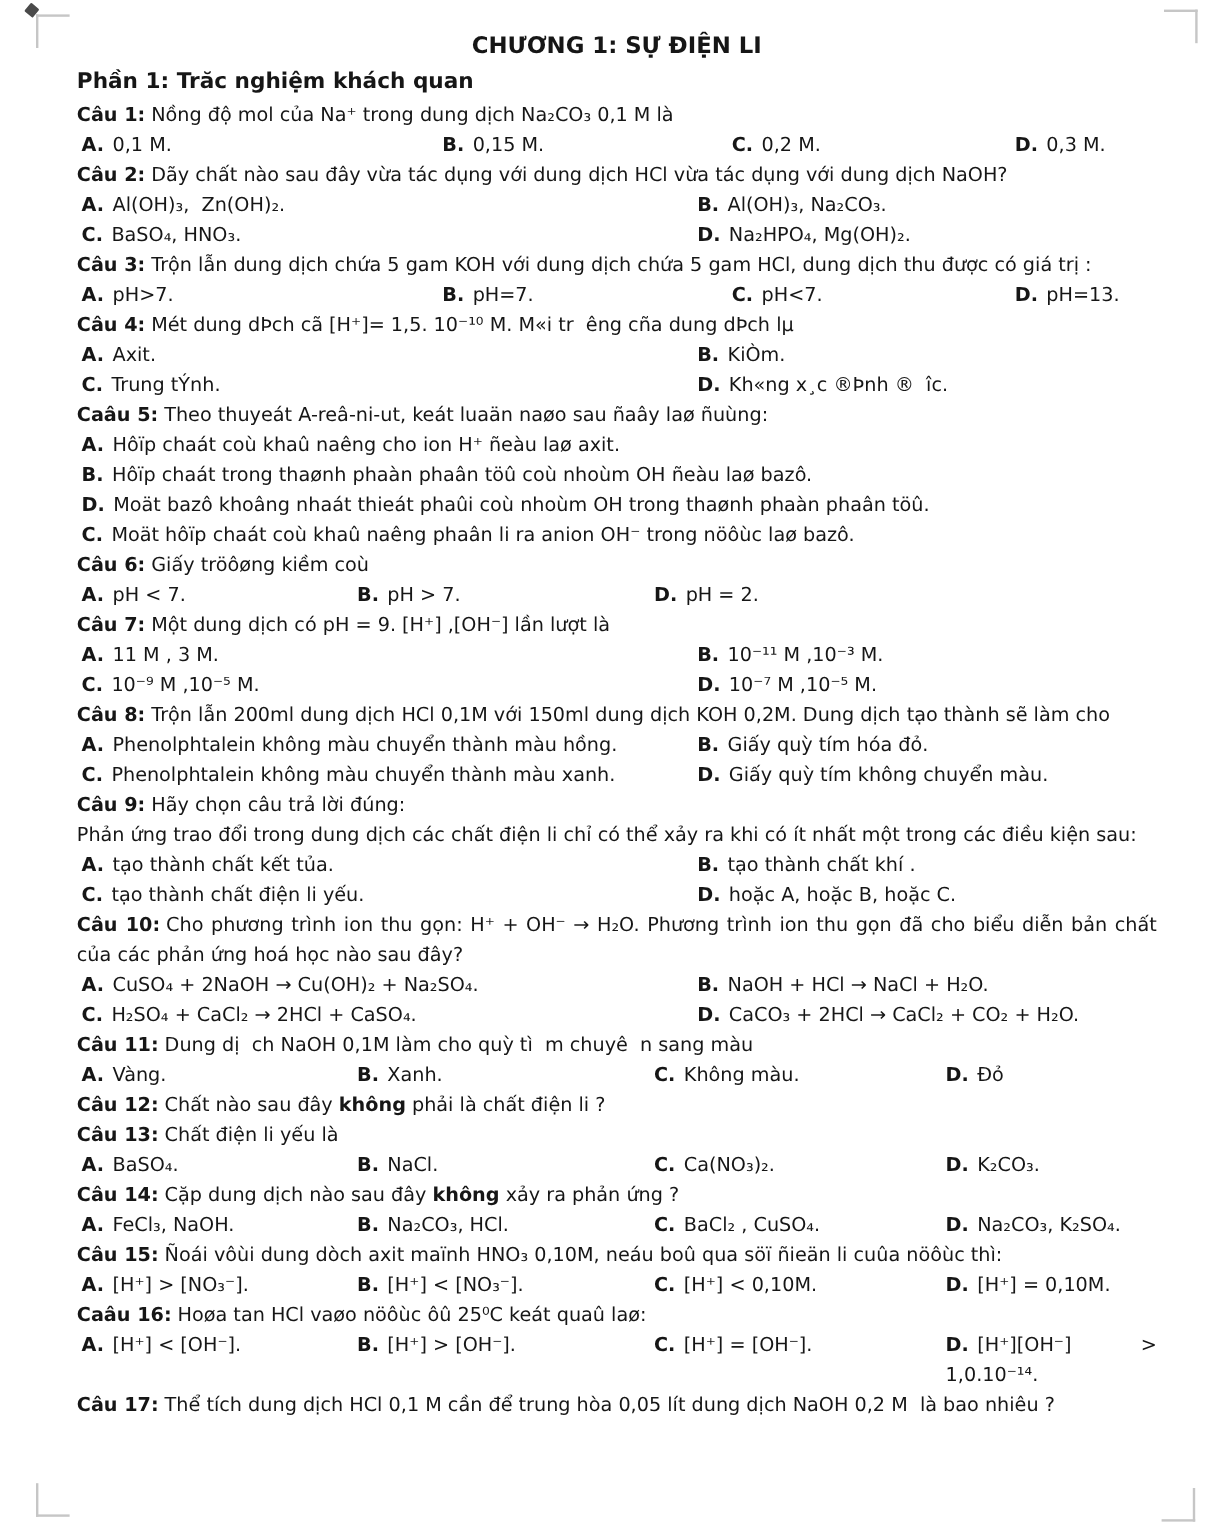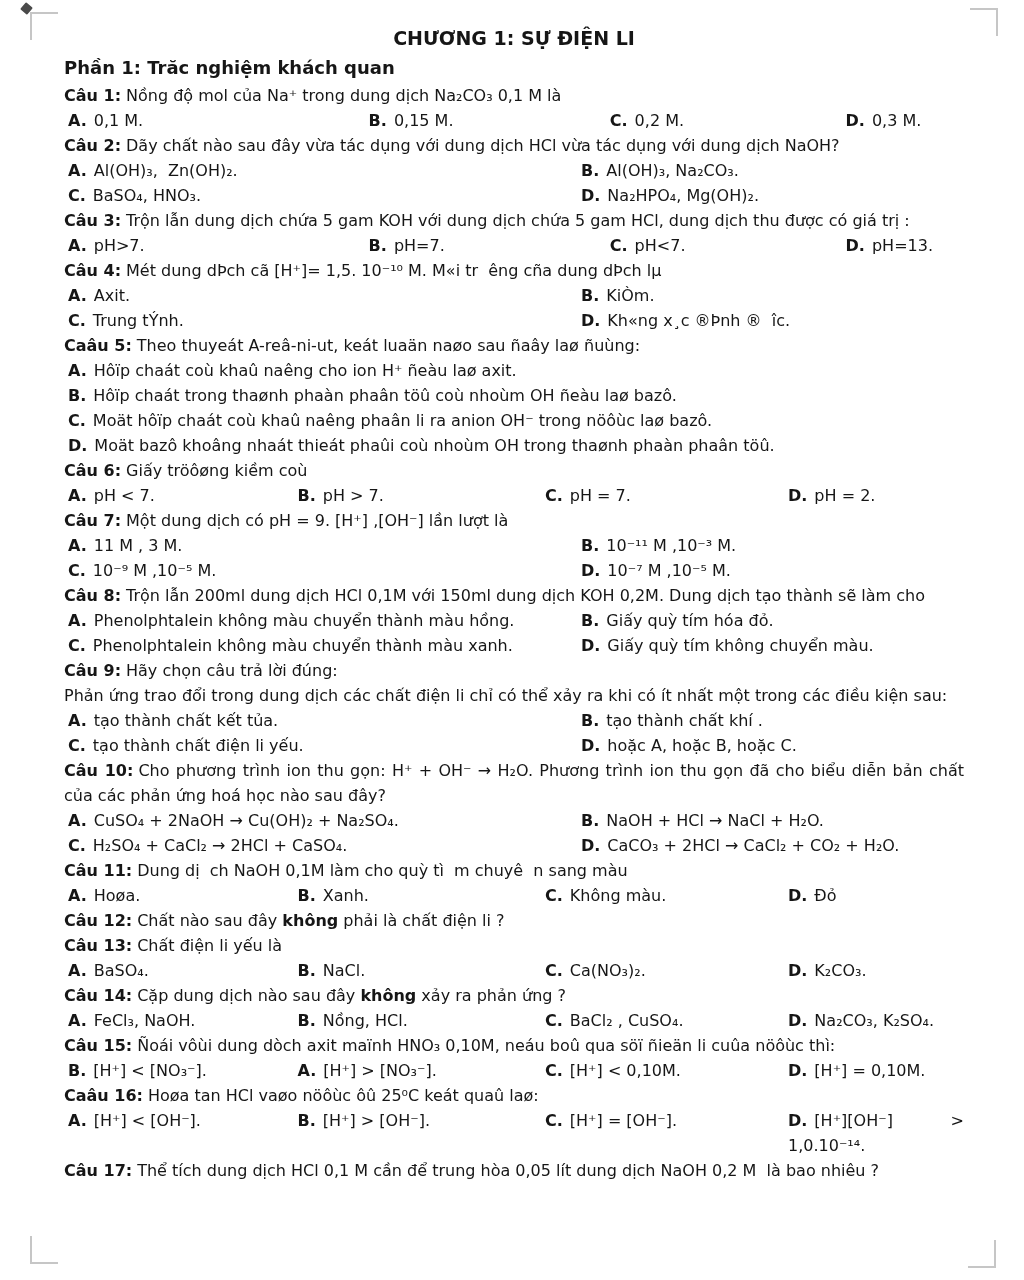--- a/index.html
+++ b/index.html
@@ -94,30 +94,29 @@
           <div class="opt"><b class="ol">B.</b><span class="ot">KiÒm.</span></div>
           <div class="opt"><b class="ol">C.</b><span class="ot">Trung tÝnh.</span></div>
           <div class="opt"><b class="ol">D.</b><span class="ot">Kh«ng x¸c ®Þnh ®  îc.</span></div>
         </div>
       </div>
       <div class="q">
         <div class="qline"><b class="lbl">Caâu 5:</b><span class="qt">Theo thuyeát A-reâ-ni-ut, keát luaän naøo sau ñaây laø ñuùng:</span></div>
         <div class="opts stack">
           <div class="opt"><b class="ol">A.</b><span class="ot">Hôïp chaát coù khaû naêng cho ion H⁺ ñeàu laø axit.</span></div>
           <div class="opt"><b class="ol">B.</b><span class="ot">Hôïp chaát trong thaønh phaàn phaân töû coù nhoùm OH ñeàu laø bazô.</span></div>
+          <div class="opt"><b class="ol">D.</b><span class="ot">Moät bazô khoâng nhaát thieát phaûi coù nhoùm OH trong thaønh phaàn phaân töû.</span></div>
           <div class="opt"><b class="ol">C.</b><span class="ot">Moät hôïp chaát coù khaû naêng phaân li ra anion OH⁻ trong nöôùc laø bazô.</span></div>
-          <div class="opt"><b class="ol">D.</b><span class="ot">Moät bazô khoâng nhaát thieát phaûi coù nhoùm OH trong thaønh phaàn phaân töû.</span></div>
         </div>
       </div>
       <div class="q">
         <div class="qline"><b class="lbl">Câu 6:</b><span class="qt">Giấy tröôøng kiềm coù</span></div>
         <div class="opts row-narrow">
           <div class="opt"><b class="ol">A.</b><span class="ot">pH &lt; 7.</span></div>
           <div class="opt"><b class="ol">B.</b><span class="ot">pH &gt; 7.</span></div>
-          <div class="opt"><b class="ol">C.</b><span class="ot">pH = 7.</span></div>
           <div class="opt"><b class="ol">D.</b><span class="ot">pH = 2.</span></div>
         </div>
       </div>
       <div class="q">
         <div class="qline"><b class="lbl">Câu 7:</b><span class="qt">Một dung dịch có pH = 9. [H⁺] ,[OH⁻] lần lượt là</span></div>
         <div class="opts grid2">
           <div class="opt"><b class="ol">A.</b><span class="ot">11 M , 3 M.</span></div>
           <div class="opt"><b class="ol">B.</b><span class="ot">10⁻¹¹ M ,10⁻³ M.</span></div>
           <div class="opt"><b class="ol">C.</b><span class="ot">10⁻⁹ M ,10⁻⁵ M.</span></div>
           <div class="opt"><b class="ol">D.</b><span class="ot">10⁻⁷ M ,10⁻⁵ M.</span></div>
@@ -147,21 +146,21 @@
         <div class="opts grid2">
           <div class="opt"><b class="ol">A.</b><span class="ot">CuSO₄ + 2NaOH → Cu(OH)₂ + Na₂SO₄.</span></div>
           <div class="opt"><b class="ol">B.</b><span class="ot">NaOH + HCl → NaCl + H₂O.</span></div>
           <div class="opt"><b class="ol">C.</b><span class="ot">H₂SO₄ + CaCl₂ → 2HCl + CaSO₄.</span></div>
           <div class="opt"><b class="ol">D.</b><span class="ot">CaCO₃ + 2HCl → CaCl₂ + CO₂ + H₂O.</span></div>
         </div>
       </div>
       <div class="q">
         <div class="qline"><b class="lbl">Câu 11:</b><span class="qt">Dung dị  ch NaOH 0,1M làm cho quỳ tì  m chuyê  n sang màu</span></div>
         <div class="opts row-narrow">
-          <div class="opt"><b class="ol">A.</b><span class="ot">Hoøa.</span></div>
+          <div class="opt"><b class="ol">A.</b><span class="ot">Vàng.</span></div>
           <div class="opt"><b class="ol">B.</b><span class="ot">Xanh.</span></div>
           <div class="opt"><b class="ol">C.</b><span class="ot">Không màu.</span></div>
           <div class="opt"><b class="ol">D.</b><span class="ot">Đỏ</span></div>
         </div>
       </div>
       <div class="q">
         <div class="qline"><b class="lbl">Câu 12:</b><span class="qt">Chất nào sau đây <b>không</b> phải là chất điện li ?</span></div>
       </div>
       <div class="q">
         <div class="qline"><b class="lbl">Câu 13:</b><span class="qt">Chất điện li yếu là</span></div>
@@ -169,30 +168,30 @@
           <div class="opt"><b class="ol">A.</b><span class="ot">BaSO₄.</span></div>
           <div class="opt"><b class="ol">B.</b><span class="ot">NaCl.</span></div>
           <div class="opt"><b class="ol">C.</b><span class="ot">Ca(NO₃)₂.</span></div>
           <div class="opt"><b class="ol">D.</b><span class="ot">K₂CO₃.</span></div>
         </div>
       </div>
       <div class="q">
         <div class="qline"><b class="lbl">Câu 14:</b><span class="qt">Cặp dung dịch nào sau đây <b>không</b> xảy ra phản ứng ?</span></div>
         <div class="opts row-narrow">
           <div class="opt"><b class="ol">A.</b><span class="ot">FeCl₃, NaOH.</span></div>
-          <div class="opt"><b class="ol">B.</b><span class="ot">Nồng, HCl.</span></div>
+          <div class="opt"><b class="ol">B.</b><span class="ot">Na₂CO₃, HCl.</span></div>
           <div class="opt"><b class="ol">C.</b><span class="ot">BaCl₂ , CuSO₄.</span></div>
           <div class="opt"><b class="ol">D.</b><span class="ot">Na₂CO₃, K₂SO₄.</span></div>
         </div>
       </div>
       <div class="q">
         <div class="qline"><b class="lbl">Câu 15:</b><span class="qt">Ñoái vôùi dung dòch axit maïnh HNO₃ 0,10M, neáu boû qua söï ñieän li cuûa nöôùc thì:</span></div>
         <div class="opts row-narrow">
+          <div class="opt"><b class="ol">A.</b><span class="ot">[H⁺] &gt; [NO₃⁻].</span></div>
           <div class="opt"><b class="ol">B.</b><span class="ot">[H⁺] &lt; [NO₃⁻].</span></div>
-          <div class="opt"><b class="ol">A.</b><span class="ot">[H⁺] &gt; [NO₃⁻].</span></div>
           <div class="opt"><b class="ol">C.</b><span class="ot">[H⁺] &lt; 0,10M.</span></div>
           <div class="opt"><b class="ol">D.</b><span class="ot">[H⁺] = 0,10M.</span></div>
         </div>
       </div>
       <div class="q">
         <div class="qline"><b class="lbl">Caâu 16:</b><span class="qt">Hoøa tan HCl vaøo nöôùc ôû 25⁰C keát quaû laø:</span></div>
         <div class="opts row-narrow">
           <div class="opt"><b class="ol">A.</b><span class="ot">[H⁺] &lt; [OH⁻].</span></div>
           <div class="opt"><b class="ol">B.</b><span class="ot">[H⁺] &gt; [OH⁻].</span></div>
           <div class="opt"><b class="ol">C.</b><span class="ot">[H⁺] = [OH⁻].</span></div>

